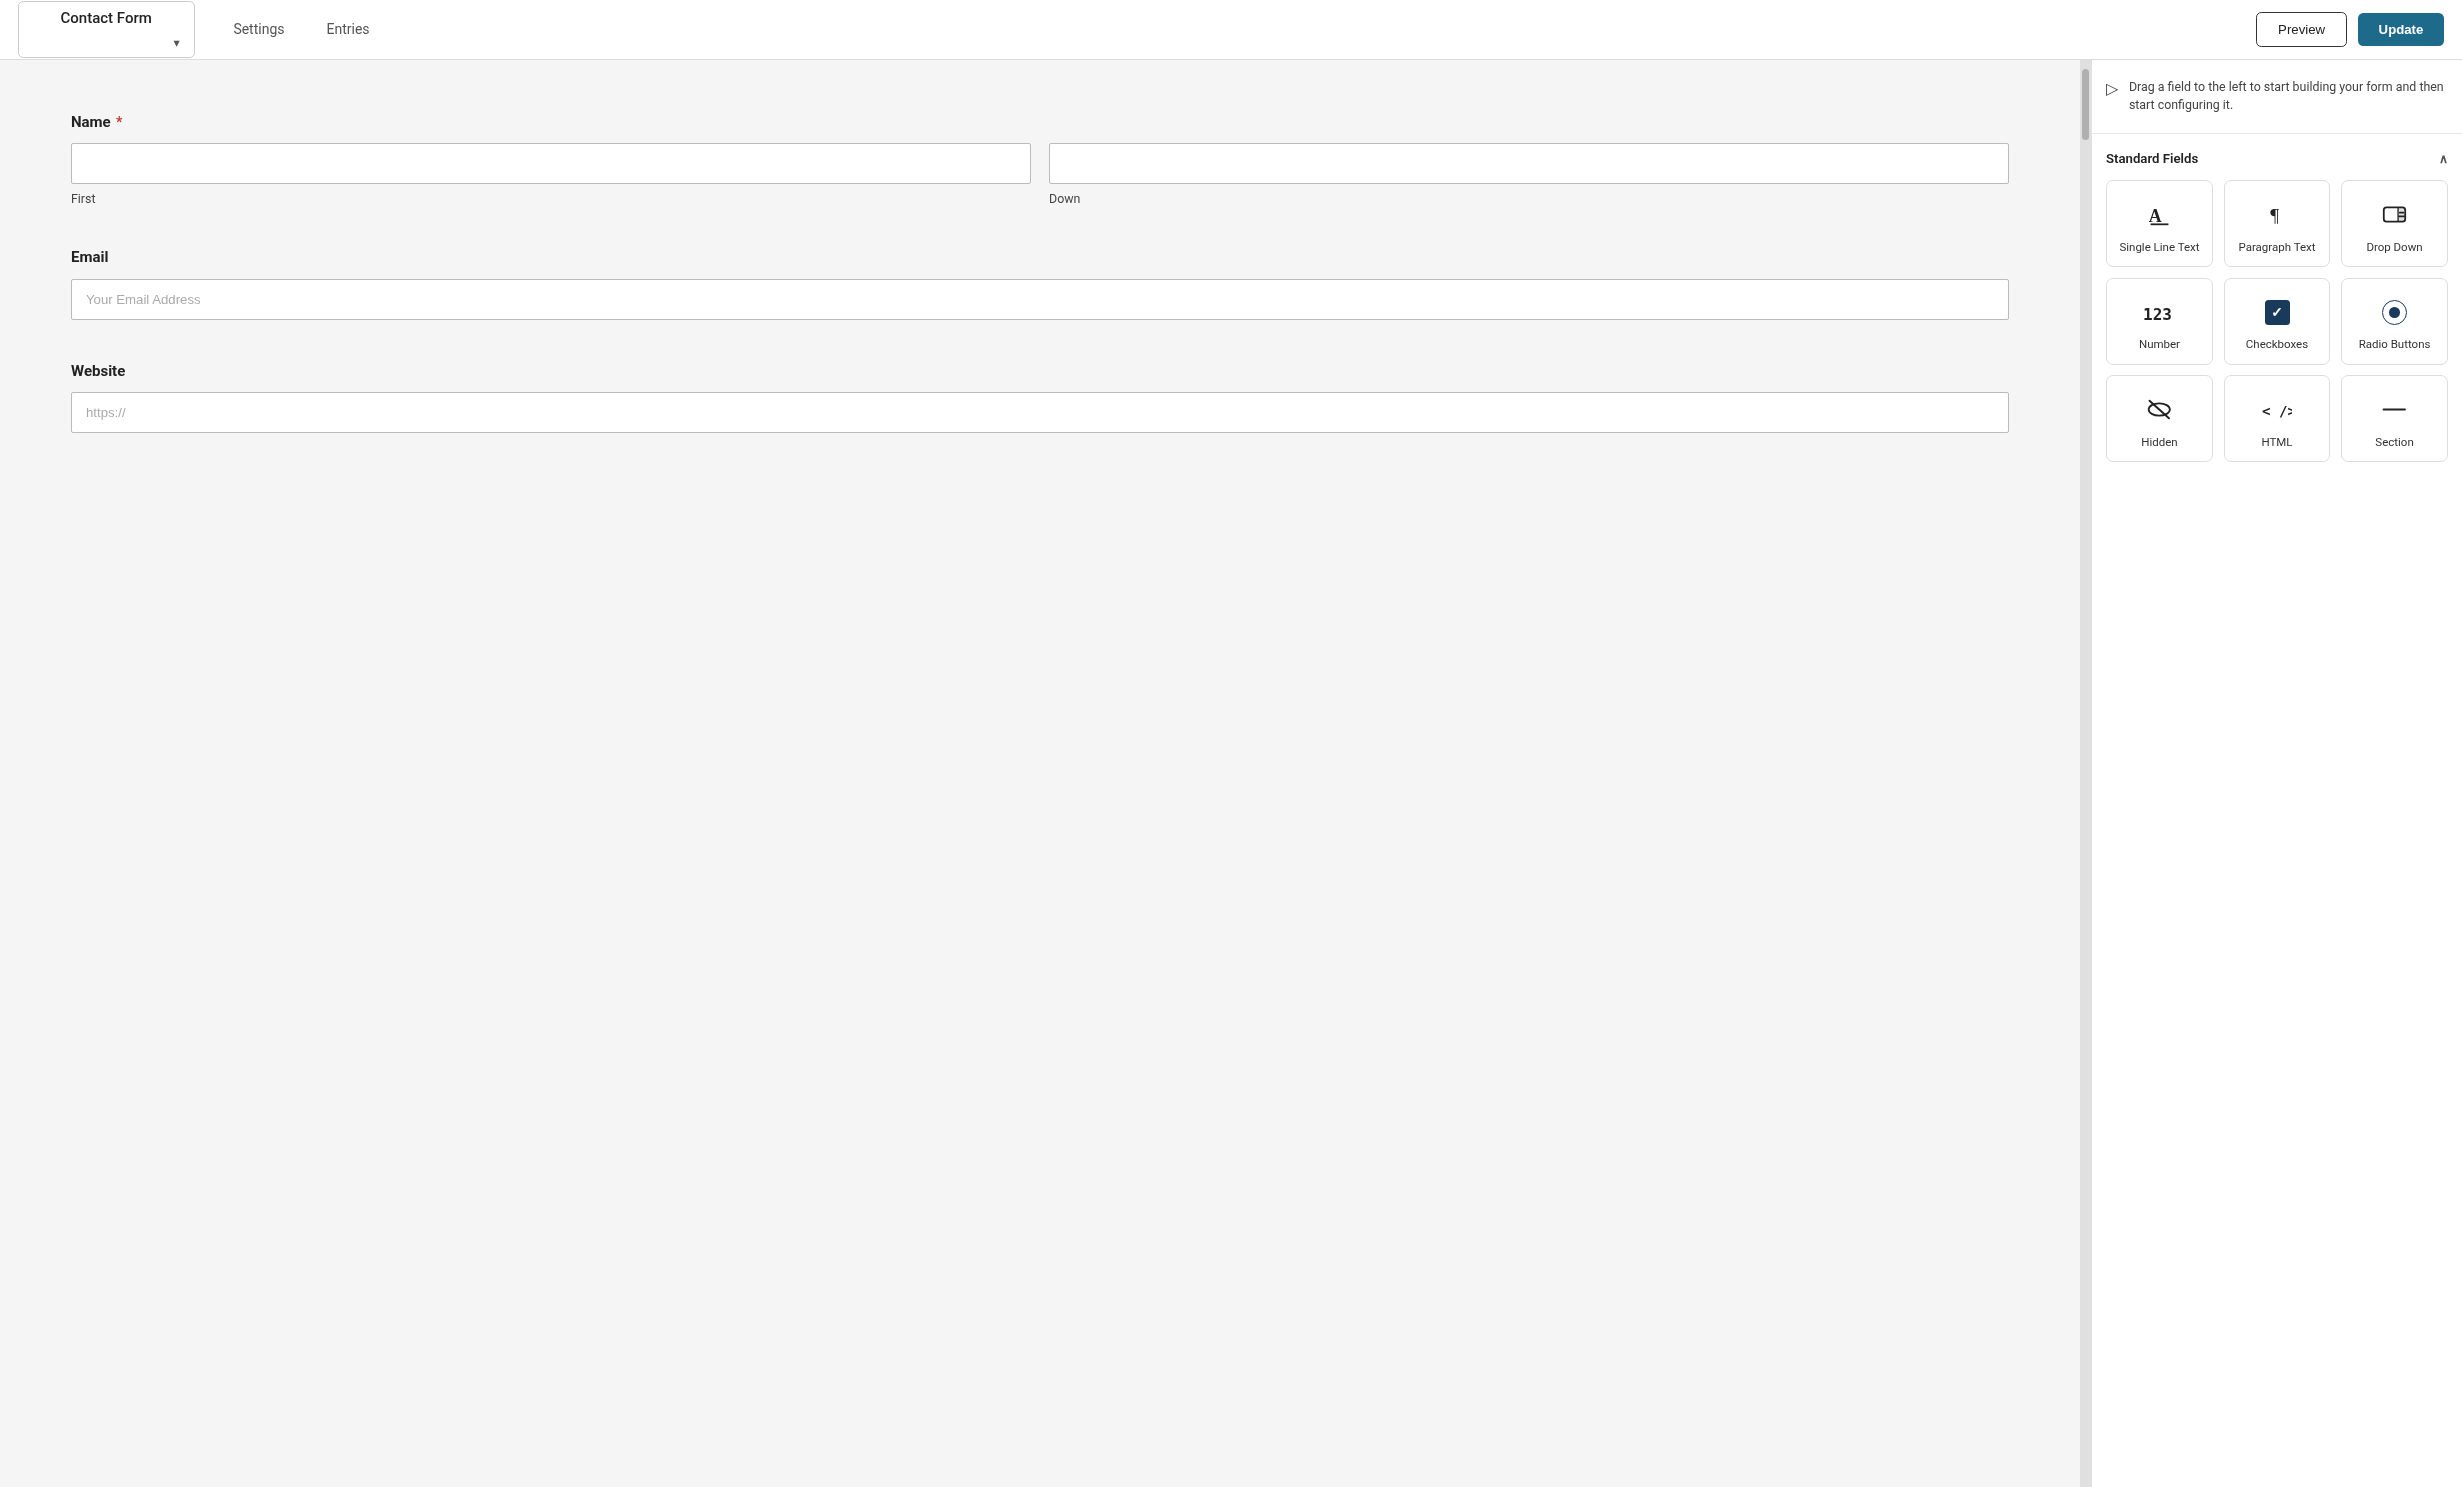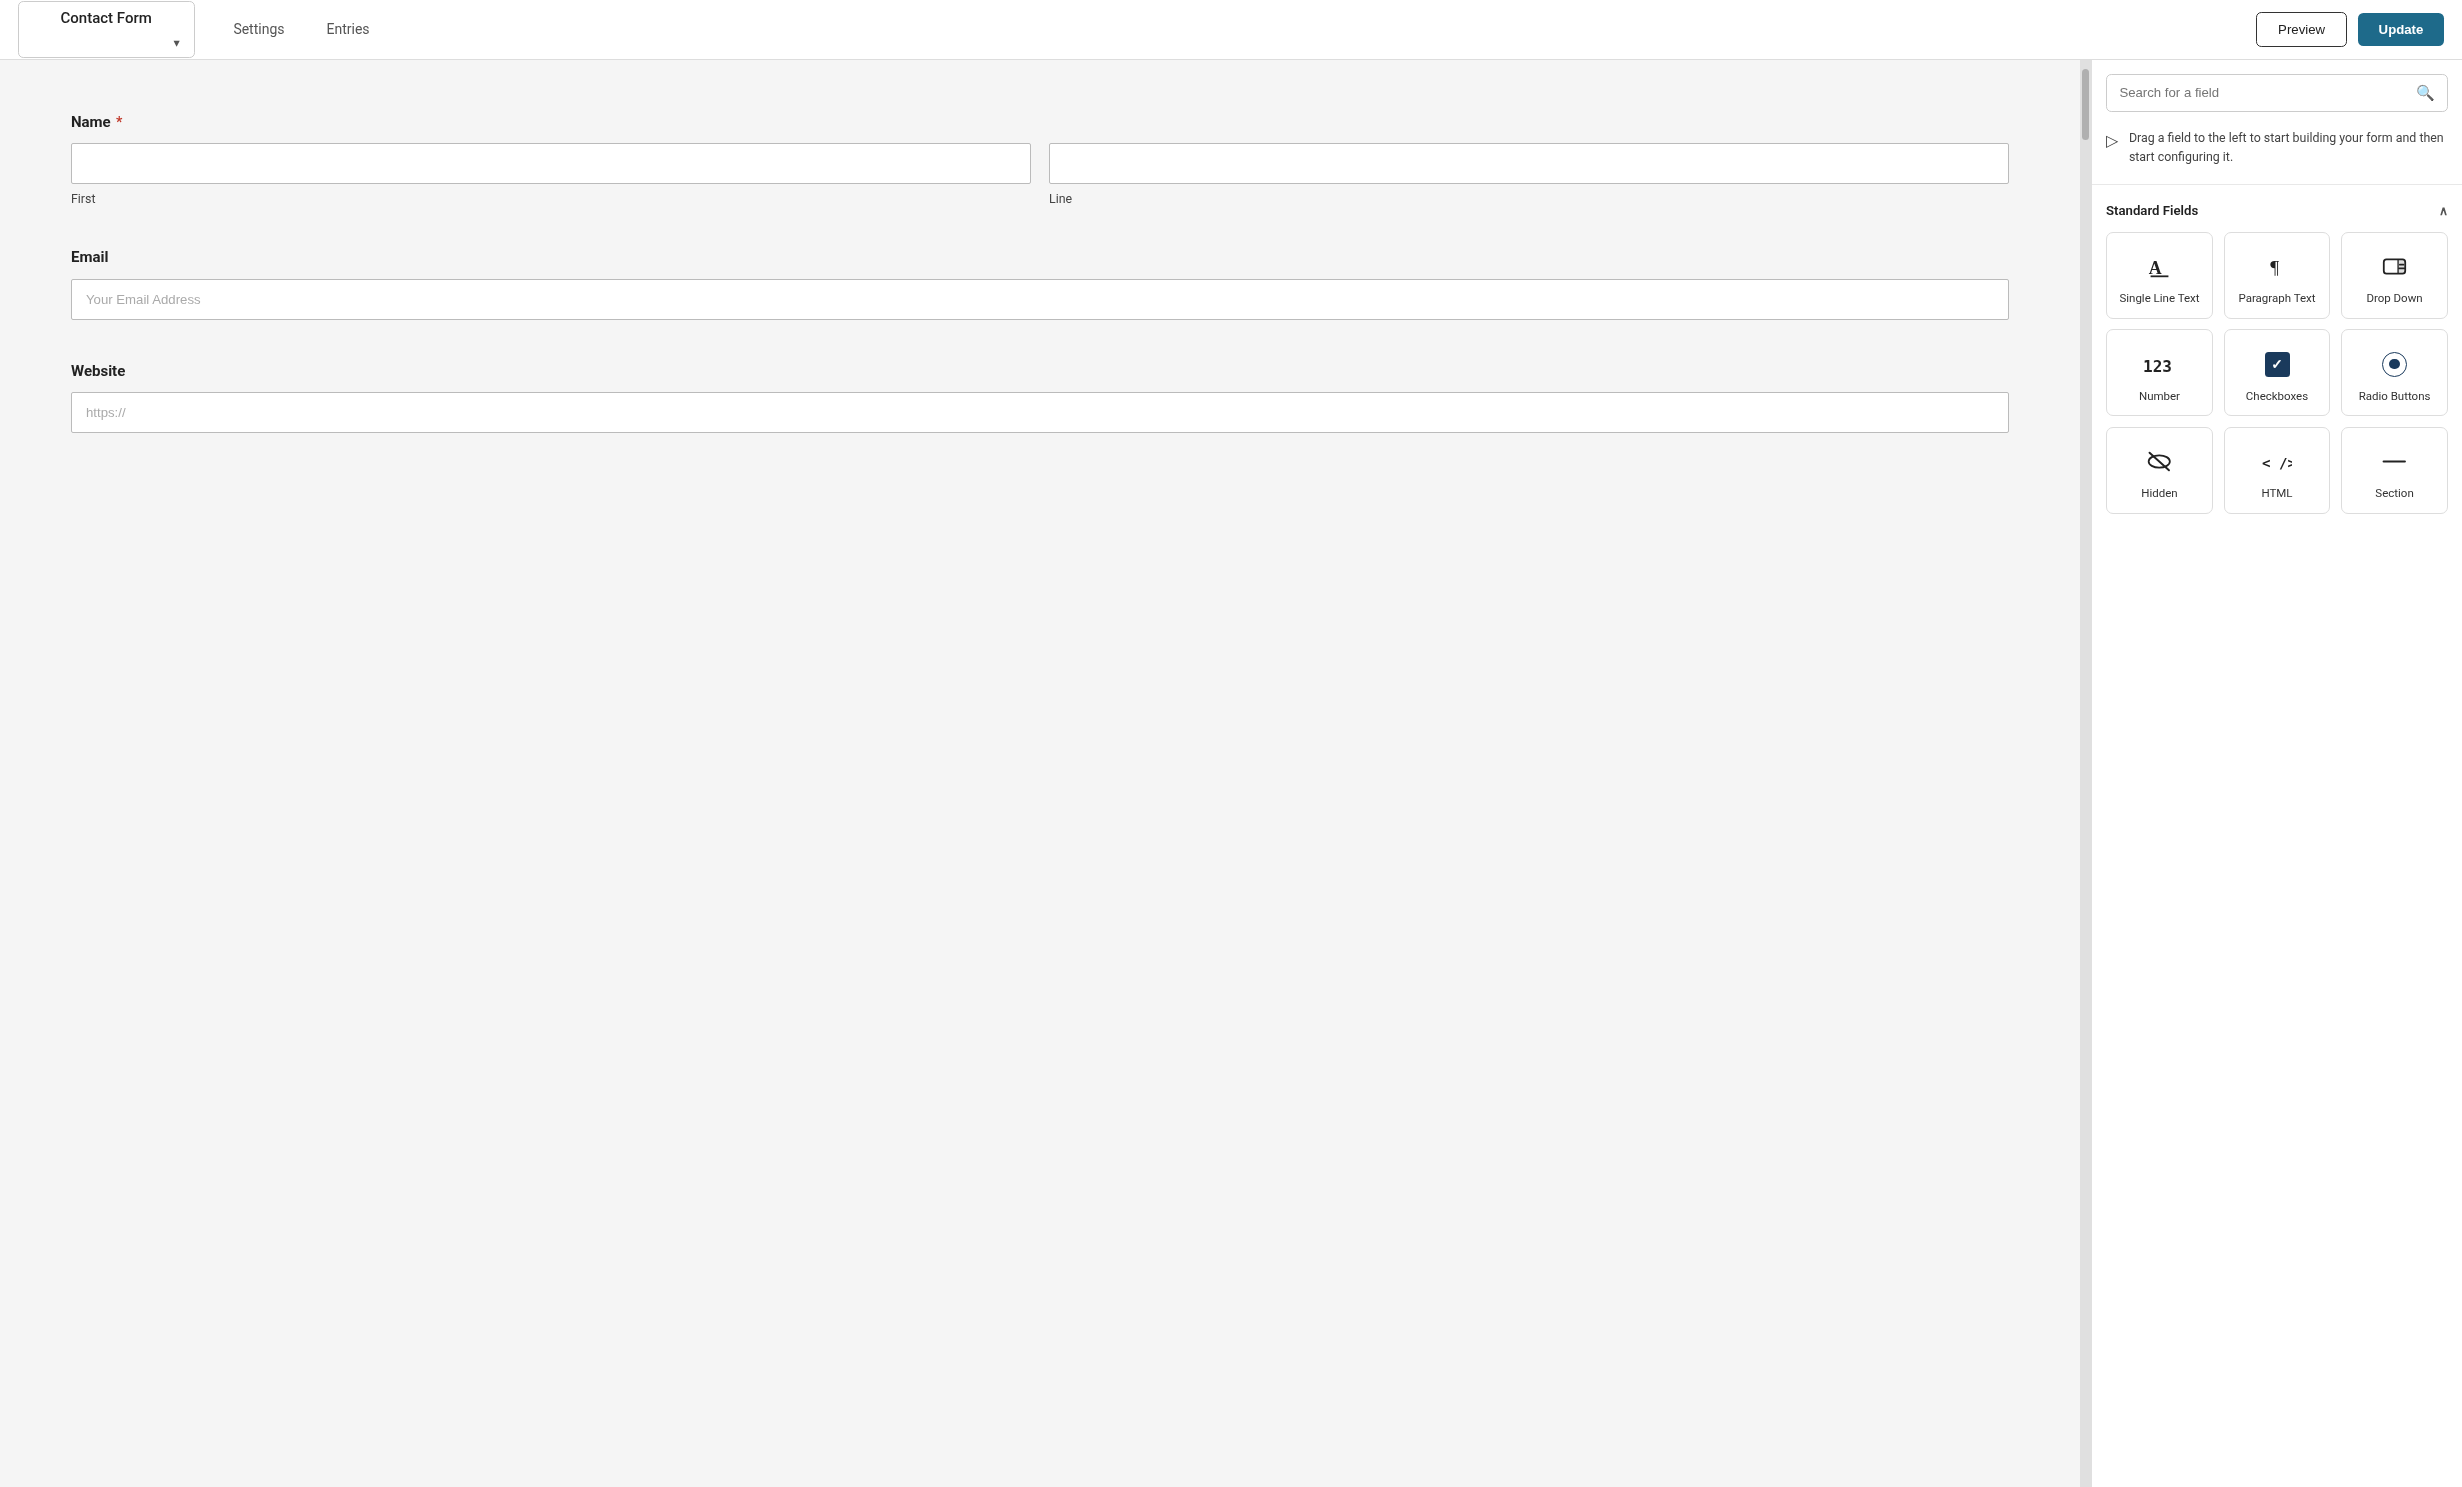--- a/index.html
+++ b/index.html
@@ -349,21 +349,21 @@
         <span>Name</span>
         <span class="required-star">*</span>
       </div>
       <div class="name-inputs">
         <div class="name-input-wrap">
           <input class="form-input" type="text" style="">
           <span class="name-sub-label">First</span>
         </div>
         <div class="name-input-wrap">
           <input class="form-input" type="text" style="">
-          <span class="name-sub-label">Line</span>
+          <span class="name-sub-label">Down</span>
         </div>
       </div>
     </div>
 
     <div class="form-field-group">
       <div class="form-field-label">
         <span>Email</span>
       </div>
       <input class="form-input" type="email" placeholder="Your Email Address" style="">
     </div>
@@ -376,26 +376,20 @@
     </div>
 
   </div>
 
   <div class="scroll-track">
     <div class="scroll-thumb"></div>
   </div>
 
   <div class="field-panel">
 
-    <div class="search-bar">
-      <div class="search-input-wrapper">
-        <input type="text" style="border: none; outline: none; flex: 1 1 0%; font-size: 13.2px; color: rgb(136, 136, 136);" placeholder="Search for a field">
-        <span class="search-icon-svg">🔍</span>
-      </div>
-    </div>
 
 
     <div class="drag-hint">
       <span class="drag-cursor">▷</span>
       <span class="drag-hint-text">Drag a field to the left to start building your form and then start configuring it.</span>
     </div>
 
     <div class="fields-section">
       <div class="section-header">
         <span>Standard Fields</span>

